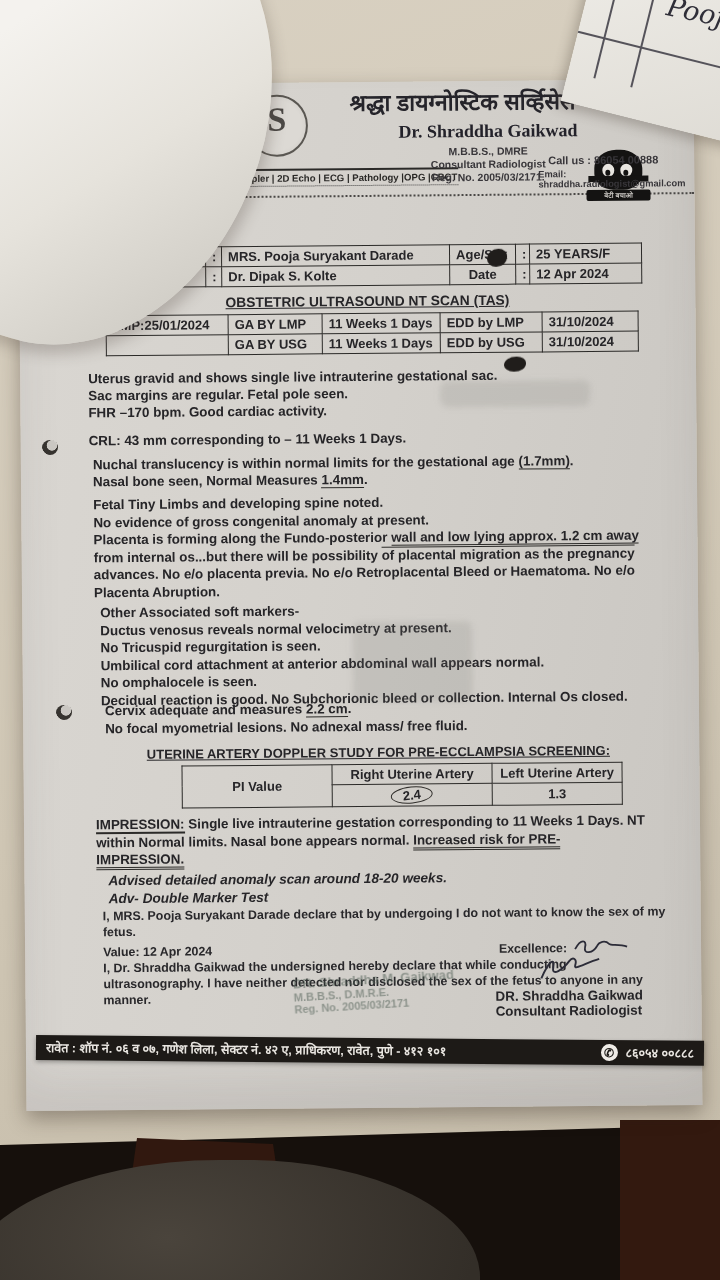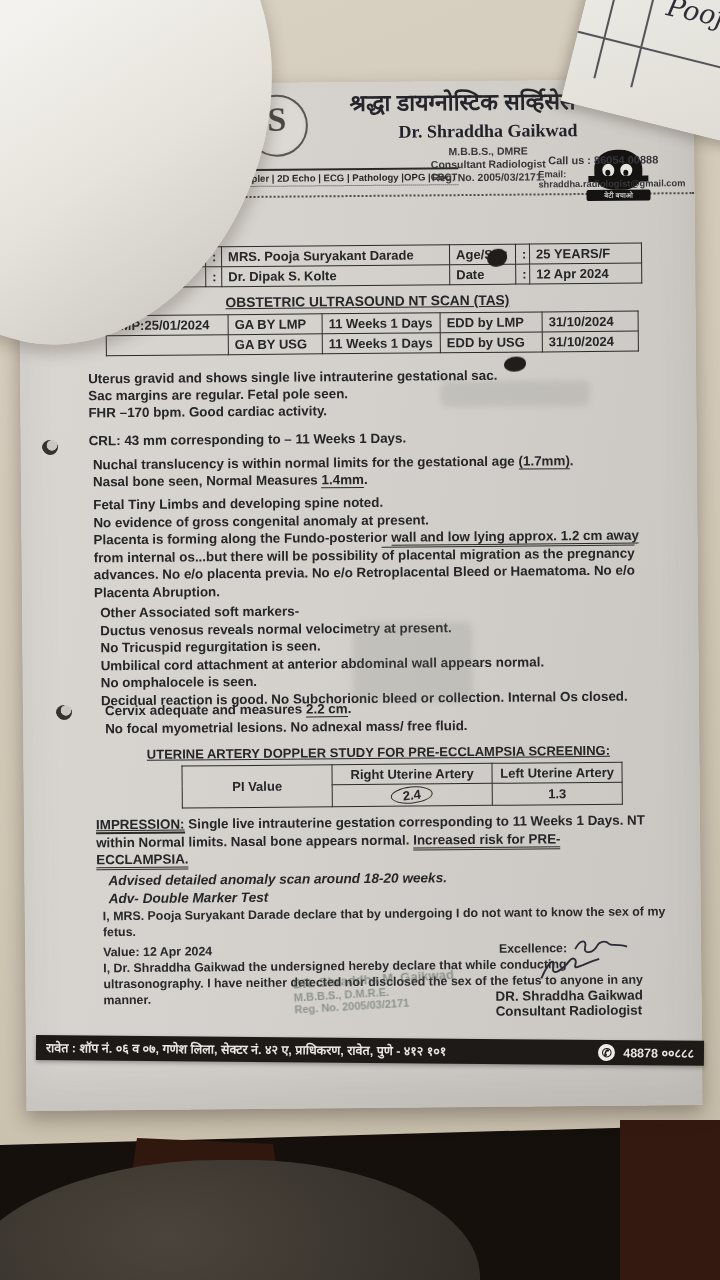--- a/index.html
+++ b/index.html
@@ -141,21 +141,21 @@
         <td>:</td>
         <td>MRS. Pooja Suryakant Darade</td>
         <td>Age/Sex</td>
         <td>:</td>
         <td>25 YEARS/F</td>
       </tr>
       <tr>
         <td>Ref By</td>
         <td>:</td>
         <td>Dr. Dipak S. Kolte</td>
-        <td style="text-align:left;">Date</td>
+        <td style="text-align:center;">Date</td>
         <td>:</td>
         <td>12 Apr 2024</td>
       </tr>
     </tbody>
       </table>
 
     <div class="abs t" style="left:74px;top:212px;width:548px;text-align:center;font-size:13.8px;text-decoration:underline;">OBSTETRIC ULTRASOUND NT SCAN (TAS)</div>
 
     <table class="abs" style="left:86px;top:231px;width:532px;">
       <colgroup>
@@ -230,21 +230,21 @@
         <td style="text-align:center;">Left Uterine Artery</td>
       </tr>
       <tr>
         <td style="text-align:center;"><span class="circled">2.4</span></td>
         <td style="text-align:center;">1.3</td>
       </tr>
     </tbody>
       </table>
 
     <div class="abs para" style="left:72px;top:732px;width:552px;">
-      <span class="u" style="border-bottom-width:2px;text-decoration:underline;">IMPRESSION:</span><span> Single live intrauterine gestation corresponding to 11 Weeks 1 Days. NT within Normal limits. Nasal bone appears normal. </span><span class="u2">Increased  risk for PRE-</span> <span class="u2">ECCLAMPSIA.</span>
+      <span class="u" style="border-bottom-width:2px;">IMPRESSION:</span><span> Single live intrauterine gestation corresponding to 11 Weeks 1 Days. NT within Normal limits. Nasal bone appears normal. </span><span class="u2">Increased  risk for PRE-</span> <span class="u2">IMPRESSION.</span>
     </div>
 
     <div class="abs" style="left:84px;top:788px;width:540px;">
       <div class="italicb">Advised detailed anomaly scan around 18-20 weeks.</div>
       <div class="italicb">Adv- Double Marker Test</div>
     </div>
 
     <div class="abs" style="left:78px;top:824px;width:566px;">
       <div class="decl"><span>I, </span><b>MRS. Pooja Suryakant Darade</b><span> declare that by undergoing I do not want to know the sex of my fetus.</span></div>
       <div class="decl" style="display:flex;justify-content:space-between;align-items:flex-end;">
@@ -269,21 +269,21 @@
       <svg width="74" height="32" viewBox="0 0 74 32" style="margin-left:40px;">
           <path d="M6 26 C14 8 20 5 18 15 C16 25 28 17 34 9 C38 4 42 7 40 13 C38 19 50 11 64 7" fill="none" stroke="#2c2c38" stroke-width="1.9"></path>
         </svg>
       <div class="signname">DR. Shraddha Gaikwad</div>
       <div class="signname">Consultant Radiologist</div>
     </div>
 
     <div class="abs footer-strip" style="left:10px;top:956px;width:648px;">
       <span style="flex:1;overflow:hidden;">रावेत : शॉप नं. ०६ व ०७, गणेश लिला, सेक्टर नं. ४२ ए, प्राधिकरण, रावेत, पुणे - ४१२ १०१</span>
       <span class="wa">✆</span>
-      <span>48878 ००८८८</span>
+      <span>८६०५४ ००८८८</span>
     </div>
 
     <div class="abs blob" style="left:468px;top:168px;width:20px;height:18px;"></div>
     <div class="abs blob" style="left:484px;top:276px;width:22px;height:15px;"></div>
     <div class="abs ghost" style="left:420px;top:300px;width:150px;height:26px;"></div>
     <div class="abs ghost" style="left:330px;top:540px;width:120px;height:80px;"></div>
   </div>
 
   <div class="abs punch" style="left:42px;top:440px;"></div>
   <div class="abs punch" style="left:56px;top:705px;"></div>

